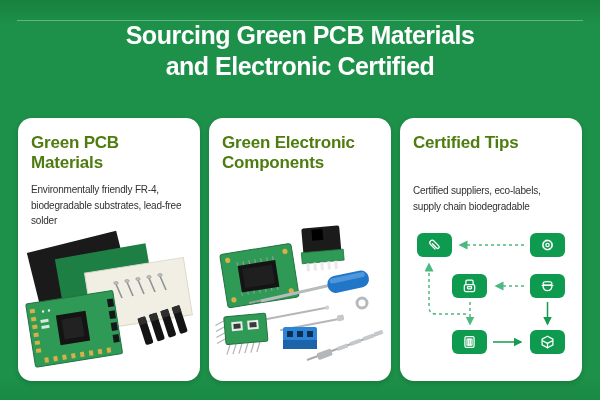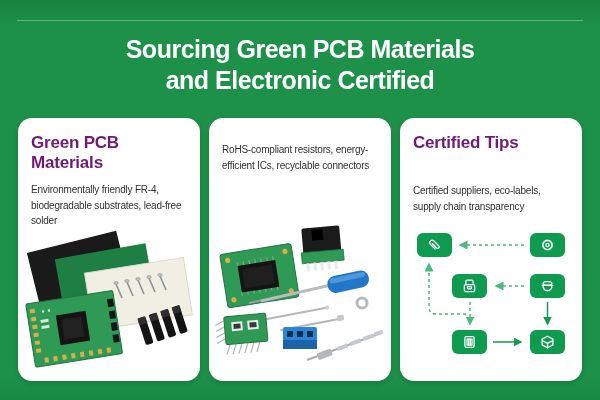--- a/index.html
+++ b/index.html
@@ -3,30 +3,30 @@
 <meta charset="utf-8">
 <style>
   html,body{margin:0;padding:0;background:#e8e8e8;}
   .canvas{
     position:relative;width:600px;height:400px;overflow:hidden;
     background:linear-gradient(180deg,#17823e 0%,#1d9049 6%,#1d9049 94%,#1a8a45 100%);
     font-family:"Liberation Sans",sans-serif;
   }
   .top-line{position:absolute;top:20px;left:17px;right:17px;height:1px;background:rgba(255,255,255,0.33);}
   .title{
-    position:absolute;top:34px;left:0;width:100%;text-align:center;
+    position:absolute;top:20px;left:0;width:100%;text-align:center;
     color:#ffffff;font-size:25px;font-weight:bold;line-height:31px;letter-spacing:-0.5px;
   }
   .cards{position:absolute;left:18px;top:118px;display:flex;gap:9px;}
   .card{
     position:relative;width:182px;height:263px;background:#ffffff;border-radius:14px;
     box-shadow:0 2px 5px rgba(0,0,0,0.15);box-sizing:border-box;padding:15px 13px 0;
   }
   .card h2{
-    margin:0;color:#701a75;font-size:17px;font-weight:bold;line-height:20px;letter-spacing:-0.2px;
+    margin:0;color:#4d7c0f;font-size:17px;font-weight:bold;line-height:20px;letter-spacing:-0.2px;
   }
   .card p{
     margin:9px 0 12px;color:#303030;font-size:10px;line-height:15.5px;letter-spacing:-0.2px;
   }
   .card.tips p{margin-top:30px;}
   .photo,.flow{position:absolute;left:0;bottom:0;width:182px;height:158px;}
   .photo svg,.flow svg{display:block;width:182px;height:158px;}
   .dashed-edge{stroke:#4cb97e;stroke-width:1.5;stroke-dasharray:3 3;fill:none;}
   .solid-edge{stroke:#169a52;stroke-width:1.5;fill:none;}
   .node-tile{fill:#0f9b4f;}
@@ -112,21 +112,21 @@
             <rect x="146" y="88" width="8" height="28" rx="2" fill="#141414"></rect>
               <rect x="146" y="88" width="8" height="7" fill="#2e2e2e"></rect>
             <rect x="158" y="88" width="8" height="28" rx="2" fill="#141414"></rect>
               <rect x="158" y="88" width="8" height="7" fill="#2e2e2e"></rect>
           </g>
         </svg>
       </div>
     </section>
 
     <section class="card">
-      <p>RoHS-compliant resistors, energy-efficient ICs, recyclable connectors</p>
+      <h2>Green Electronic Components</h2>
       <div class="photo">
         <svg viewBox="0 0 182 158">
 
           <g transform="rotate(-9 48 50)">
             <rect x="14" y="26" width="72" height="54" rx="3" fill="#2f9a55" stroke="#217341" stroke-width="1"></rect>
             <circle cx="21" cy="33" r="2.6" fill="#d7b049"></circle>
               <circle cx="79" cy="33" r="2.6" fill="#d7b049"></circle>
             <circle cx="21" cy="73" r="2.6" fill="#d7b049"></circle>
               <circle cx="79" cy="73" r="2.6" fill="#d7b049"></circle>
             <g stroke="#9aa0a4" stroke-width="1">
@@ -215,21 +215,21 @@
             <rect x="168" y="106" width="4" height="9" transform="rotate(70 170 110)" fill="#c6c9cc"></rect>
           </g>
 
           <circle cx="153" cy="80" r="5" fill="none" stroke="#b7babd" stroke-width="3"></circle>
         </svg>
       </div>
     </section>
 
     <section class="card tips">
       <h2>Certified Tips</h2>
-      <p>Certified suppliers, eco-labels, supply chain transparency</p>
+      <p>Certified suppliers, eco-labels, supply chain biodegradable</p>
       <div class="flow">
         <svg viewBox="0 0 182 158">
           <defs>
             <marker id="ah-s" markerWidth="7" markerHeight="7" refX="5" refY="3" orient="auto">
               <path d="M0 0 L6 3 L0 6 Z" fill="#169a52"></path>
             </marker>
             <marker id="ah-d" markerWidth="7" markerHeight="7" refX="5" refY="3" orient="auto">
               <path d="M0 0 L6 3 L0 6 Z" fill="#4cb97e"></path>
             </marker>
           </defs>

